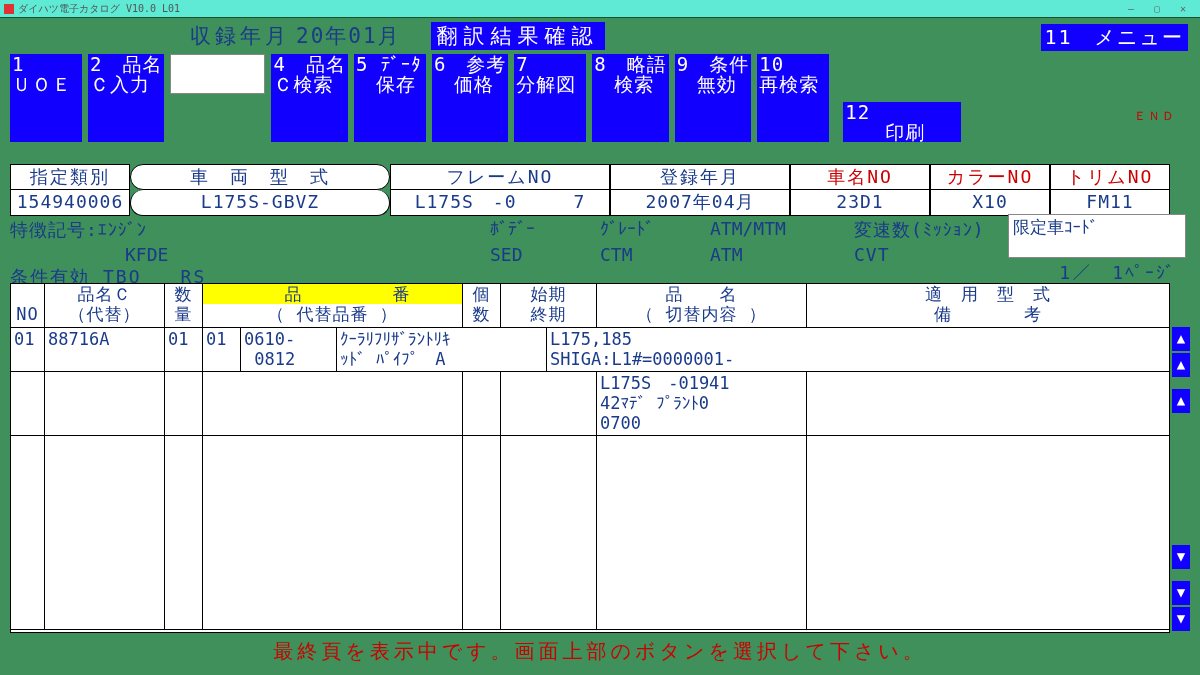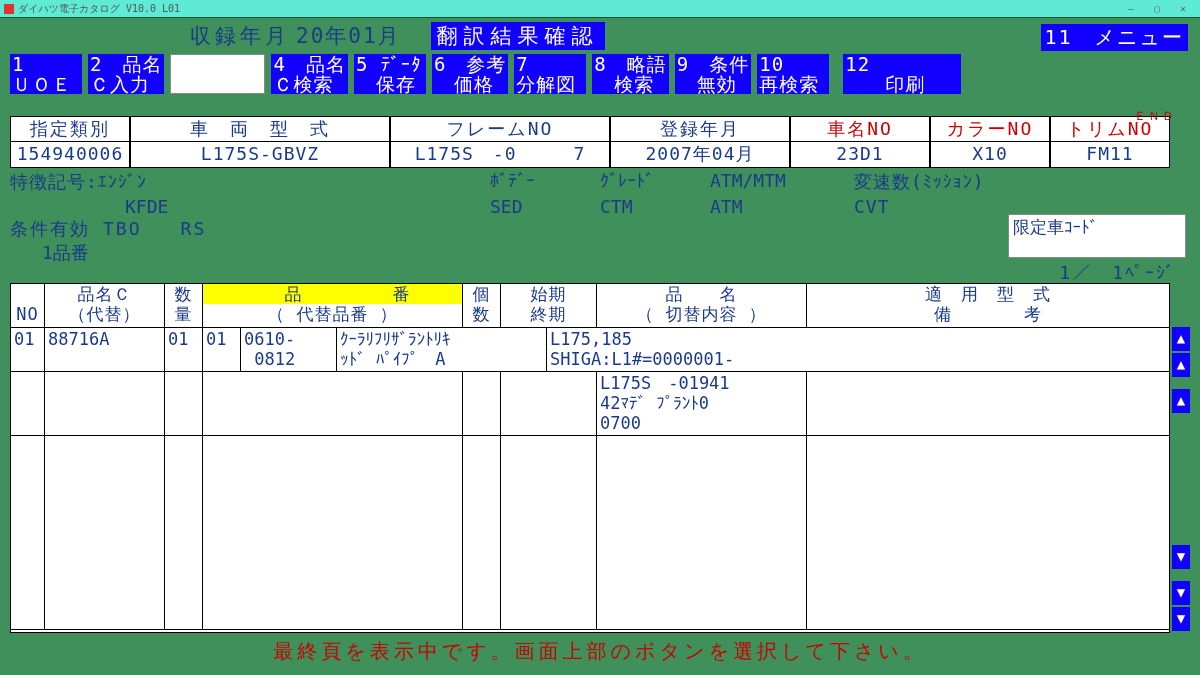--- a/index.html
+++ b/index.html
@@ -70,21 +70,21 @@
     cursor: pointer;
     letter-spacing: 1px;
     white-space: pre;
   }
   .hotkey-input {
     background: #fff;
     width: 95px;
     height: 40px;
     border: 1px solid #888;
   }
-  .hotkey-12 { min-width: 118px; margin-left:8px;}
+  .hotkey-12 { min-width: 118px; margin-left:8px;margin-top:48px;}
   .end-label {
     color: #cc0000;
     font-size: 12px;
     position: absolute;
     right: 24px;
     top: 90px;
     letter-spacing: 2px;
   }
   .vehhdr {
     display: flex;
@@ -109,21 +109,21 @@
     border: 1px solid #000;
     border-top: none;
     text-align: center;
     color: #1a3a8a;
     font-size: 18px;
     height: 26px;
     line-height: 24px;
     letter-spacing: 1px;
   }
   .c1 { width: 120px; }
-  .c2 { width: 260px; }
+  .c2 { width: 260px; border-radius: 13px; }
   .c3 { width: 220px; }
   .c4 { width: 180px; }
   .c5 { width: 140px; }
   .c6 { width: 120px; }
   .c7 { width: 120px; }
   .vehhdr .c5, .vehhdr .c6, .vehhdr .c7 { color: #cc0000; }
   .feat-row {
     display: flex;
     padding: 2px 10px 0 10px;
     color: #1a3a8a;

